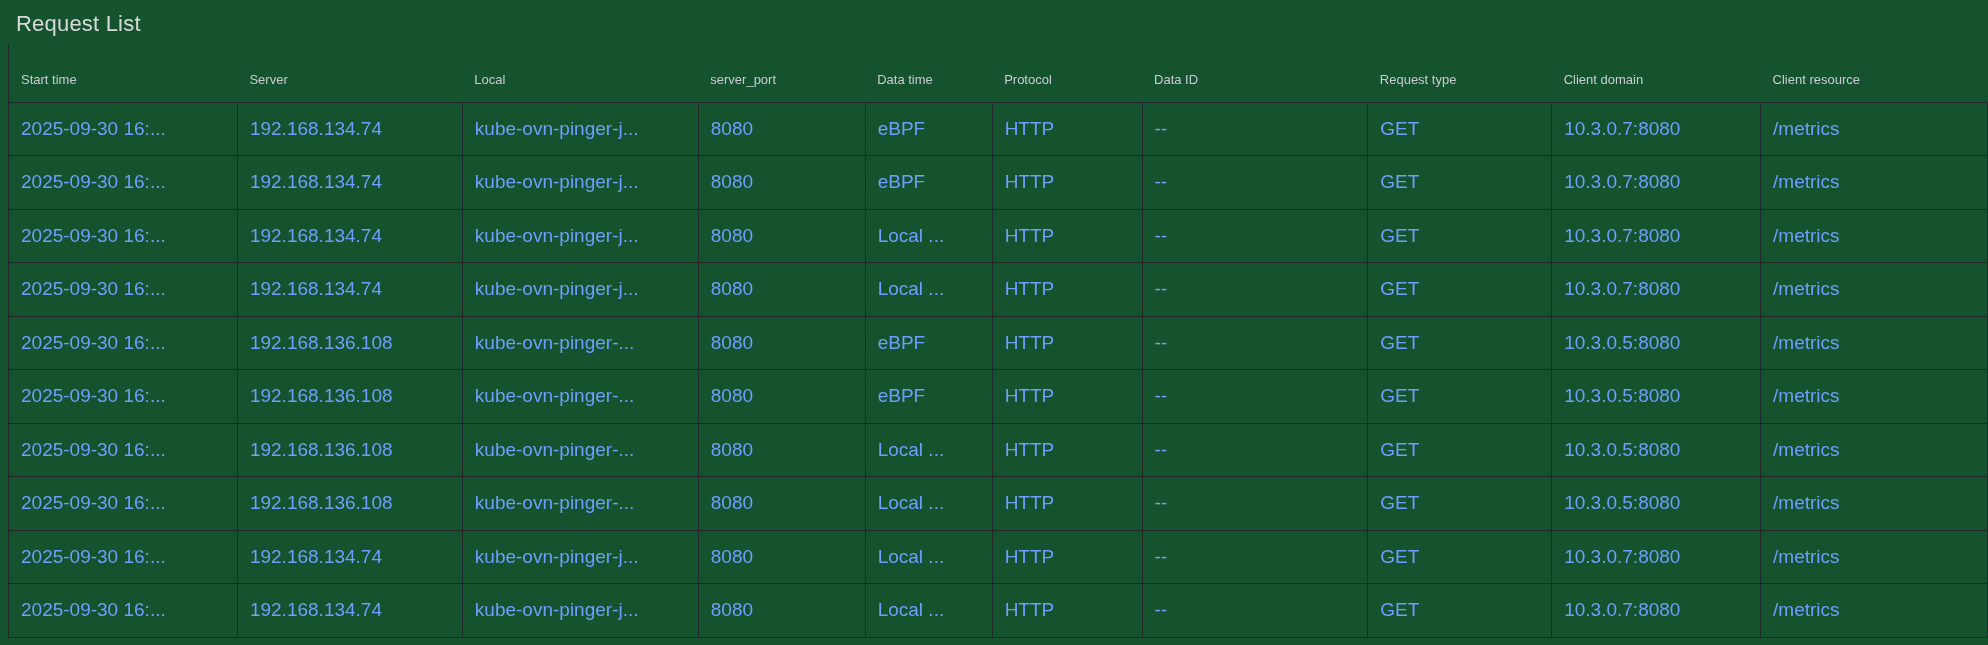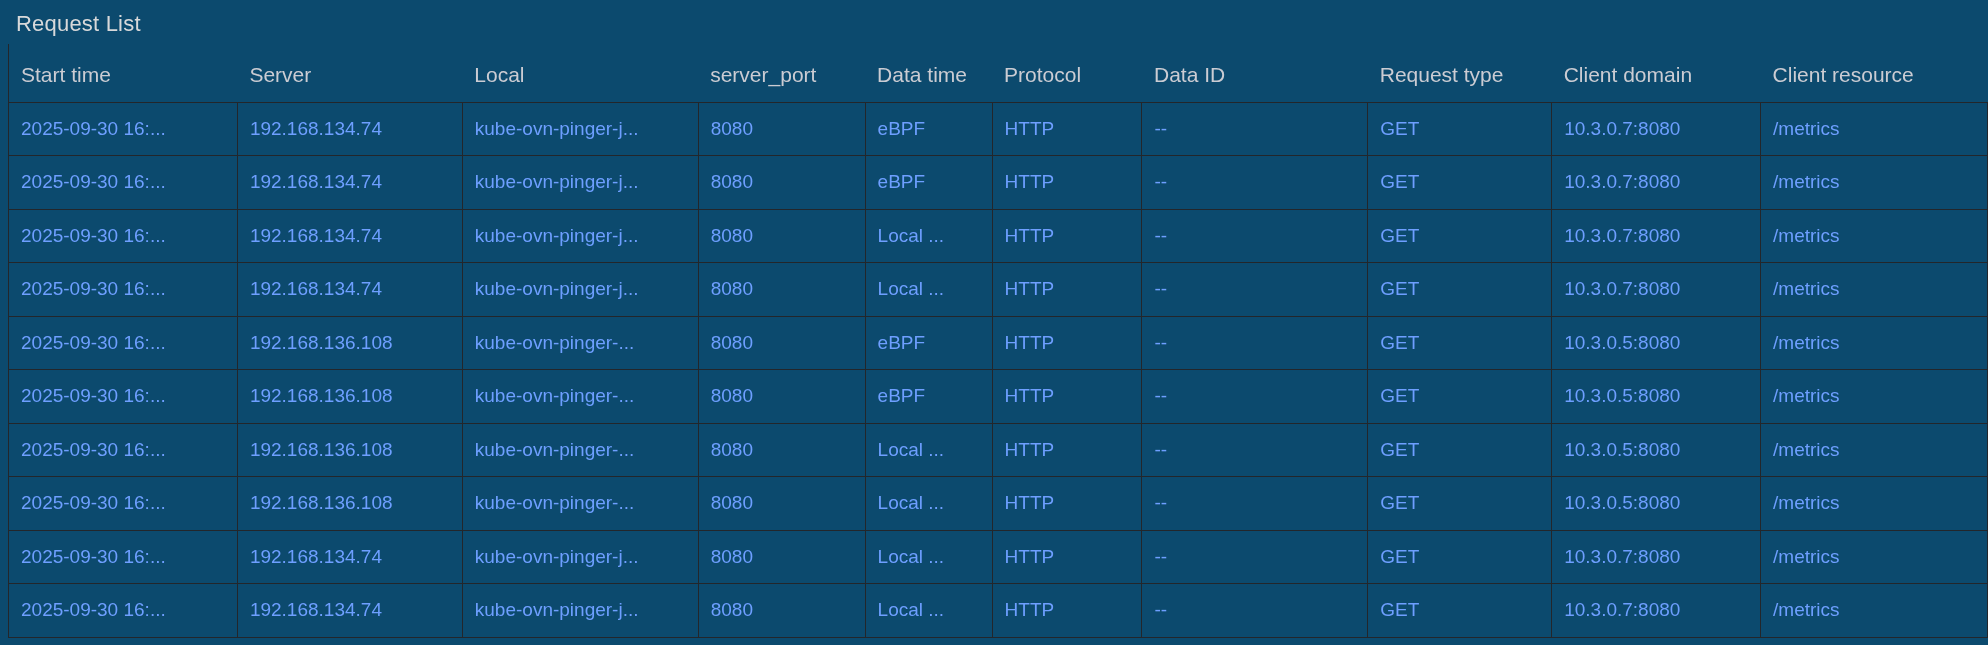--- a/index.html
+++ b/index.html
@@ -4,21 +4,21 @@
 <style>
   html, body {
     margin: 0;
     padding: 0;
     background: #181b1f;
     font-family: "Liberation Sans", sans-serif;
   }
   .panel {
     width: 1988px;
     height: 645px;
-    background: #0c4a6e;
+    background: #14532d;
     overflow: hidden;
     position: relative;
     box-sizing: border-box;
   }
   .panel-header {
     height: 44px;
     padding: 11px 0 0 16px;
     box-sizing: border-box;
   }
   .panel-title {
@@ -36,21 +36,21 @@
   table.request-table {
     border-collapse: collapse;
     table-layout: fixed;
     border-left: 1px solid #23262b;
   }
   table.request-table thead th {
     height: 58px;
     vertical-align: bottom;
     padding: 0 12px 15px 12px;
     text-align: left;
-    font-size: 21px;
+    font-size: 13px;
     font-weight: 500;
     color: #cbccd3;
     border-bottom: 1px solid #23262b;
     white-space: nowrap;
     overflow: hidden;
     box-sizing: border-box;
     cursor: pointer;
   }
   table.request-table tbody td {
     height: 53.5px;

